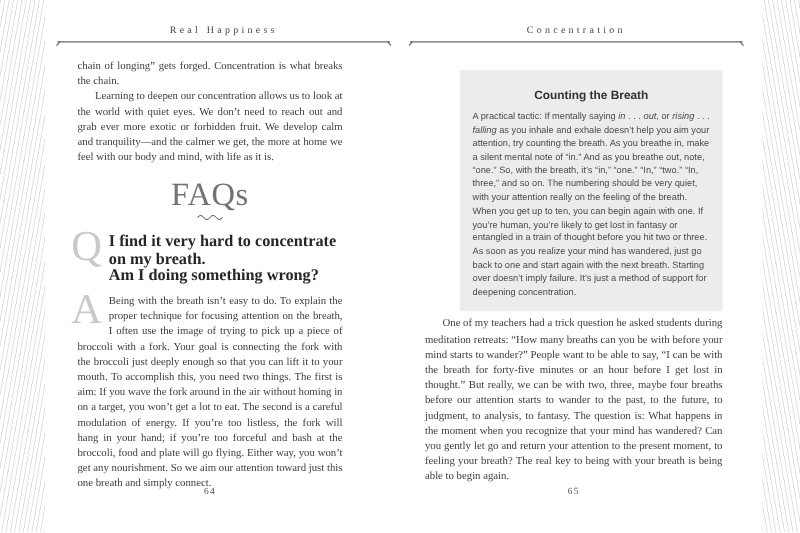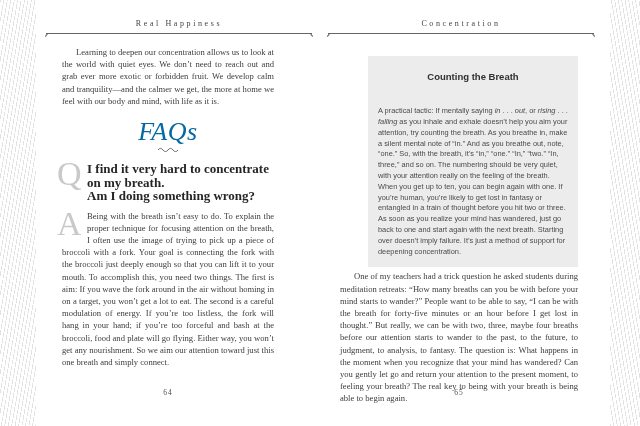--- a/index.html
+++ b/index.html
@@ -35,21 +35,21 @@
 
   .col{position:absolute;font-size:8.6px;line-height:12.2px;}
   .pleft .col{left:24px;width:212px;top:46px;}
   .pright .col{left:20px;width:238px;top:56px;}
 
   .serif-para{margin:0;text-align:justify;}
   .serif-para.indent{text-indent:14px;}
 
   .faq-heading{
     margin:11px 0 0 0;text-align:center;font-weight:normal;
-    font-size:26px;line-height:27px;letter-spacing:0.5px;color:#0369a1;font-style:italic;
+    font-size:26px;line-height:27px;letter-spacing:0.5px;color:#737373;
   }
   .squiggle-wrap{text-align:center;margin-top:1px;line-height:6px;}
 
   .q-row{display:flex;margin-top:9px;}
   .dropcap{
     font-size:34px;line-height:26px;color:var(--dropcap);
     width:30px;flex:0 0 30px;margin-left:-5px;text-align:left;
   }
   .q-text{
     font-family:Liberation Serif, serif;font-weight:bold;
@@ -61,21 +61,21 @@
   .try-box{
     margin-left:28px;width:210px;box-sizing:border-box;
     background:var(--box_bg);padding:11px 10px 10px 10px;
     font-family:"Liberation Sans", sans-serif;color:var(--box_text);
   }
   .try-kicker{
     text-align:center;font-size:7.5px;font-weight:bold;letter-spacing:3.2px;
     color:#3a3a3a;margin:0;
   }
   .try-title{
-    text-align:center;font-size:9.5px;font-weight:bold;color:#2f2f2f;margin:4px 0 23px 0;
+    text-align:center;font-size:9.5px;font-weight:bold;color:#2f2f2f;margin:4px 0 5px 0;
   }
   .try-body{font-size:7.4px;line-height:10.8px;margin:0;text-align:left;}
   .try-body em{font-style:italic;}
 
   .after-box{margin-top:3px;}
 
   .page-number{
     position:absolute;top:388px;font-size:7.5px;letter-spacing:1px;color:#4f4f4f;text-align:center;
   }
   .pleft .page-number{left:24px;width:212px;}
@@ -87,20 +87,21 @@
 <div class="spread">
 
   <div class="edge left"></div>
   <div class="edge right"></div>
 
   <div class="page pleft">
     <div class="running-head">Real Happiness</div>
     <div class="head-rule"></div>
 
     <div class="col">
+      <p class="serif-para">chain of longing” gets forged. Concentration is what breaks the chain.</p>
       <p class="serif-para indent">Learning to deepen our concentration allows us to look at the world with quiet eyes. We don’t need to reach out and grab ever more exotic or forbidden fruit. We develop calm and tranquility—and the calmer we get, the more at home we feel with our body and mind, with life as it is.</p>
 
       <h1 class="faq-heading">FAQs</h1>
       <div class="squiggle-wrap">
         <svg width="22" height="6" viewBox="0 0 22 6">
           <path d="M1 4 q2.5 -3.2 5 0 t5 0 t5 0 t5 0" fill="none" stroke="#4a4a4a" stroke-width="0.8"></path>
         </svg>
       </div>
 
       <div class="q-row">

